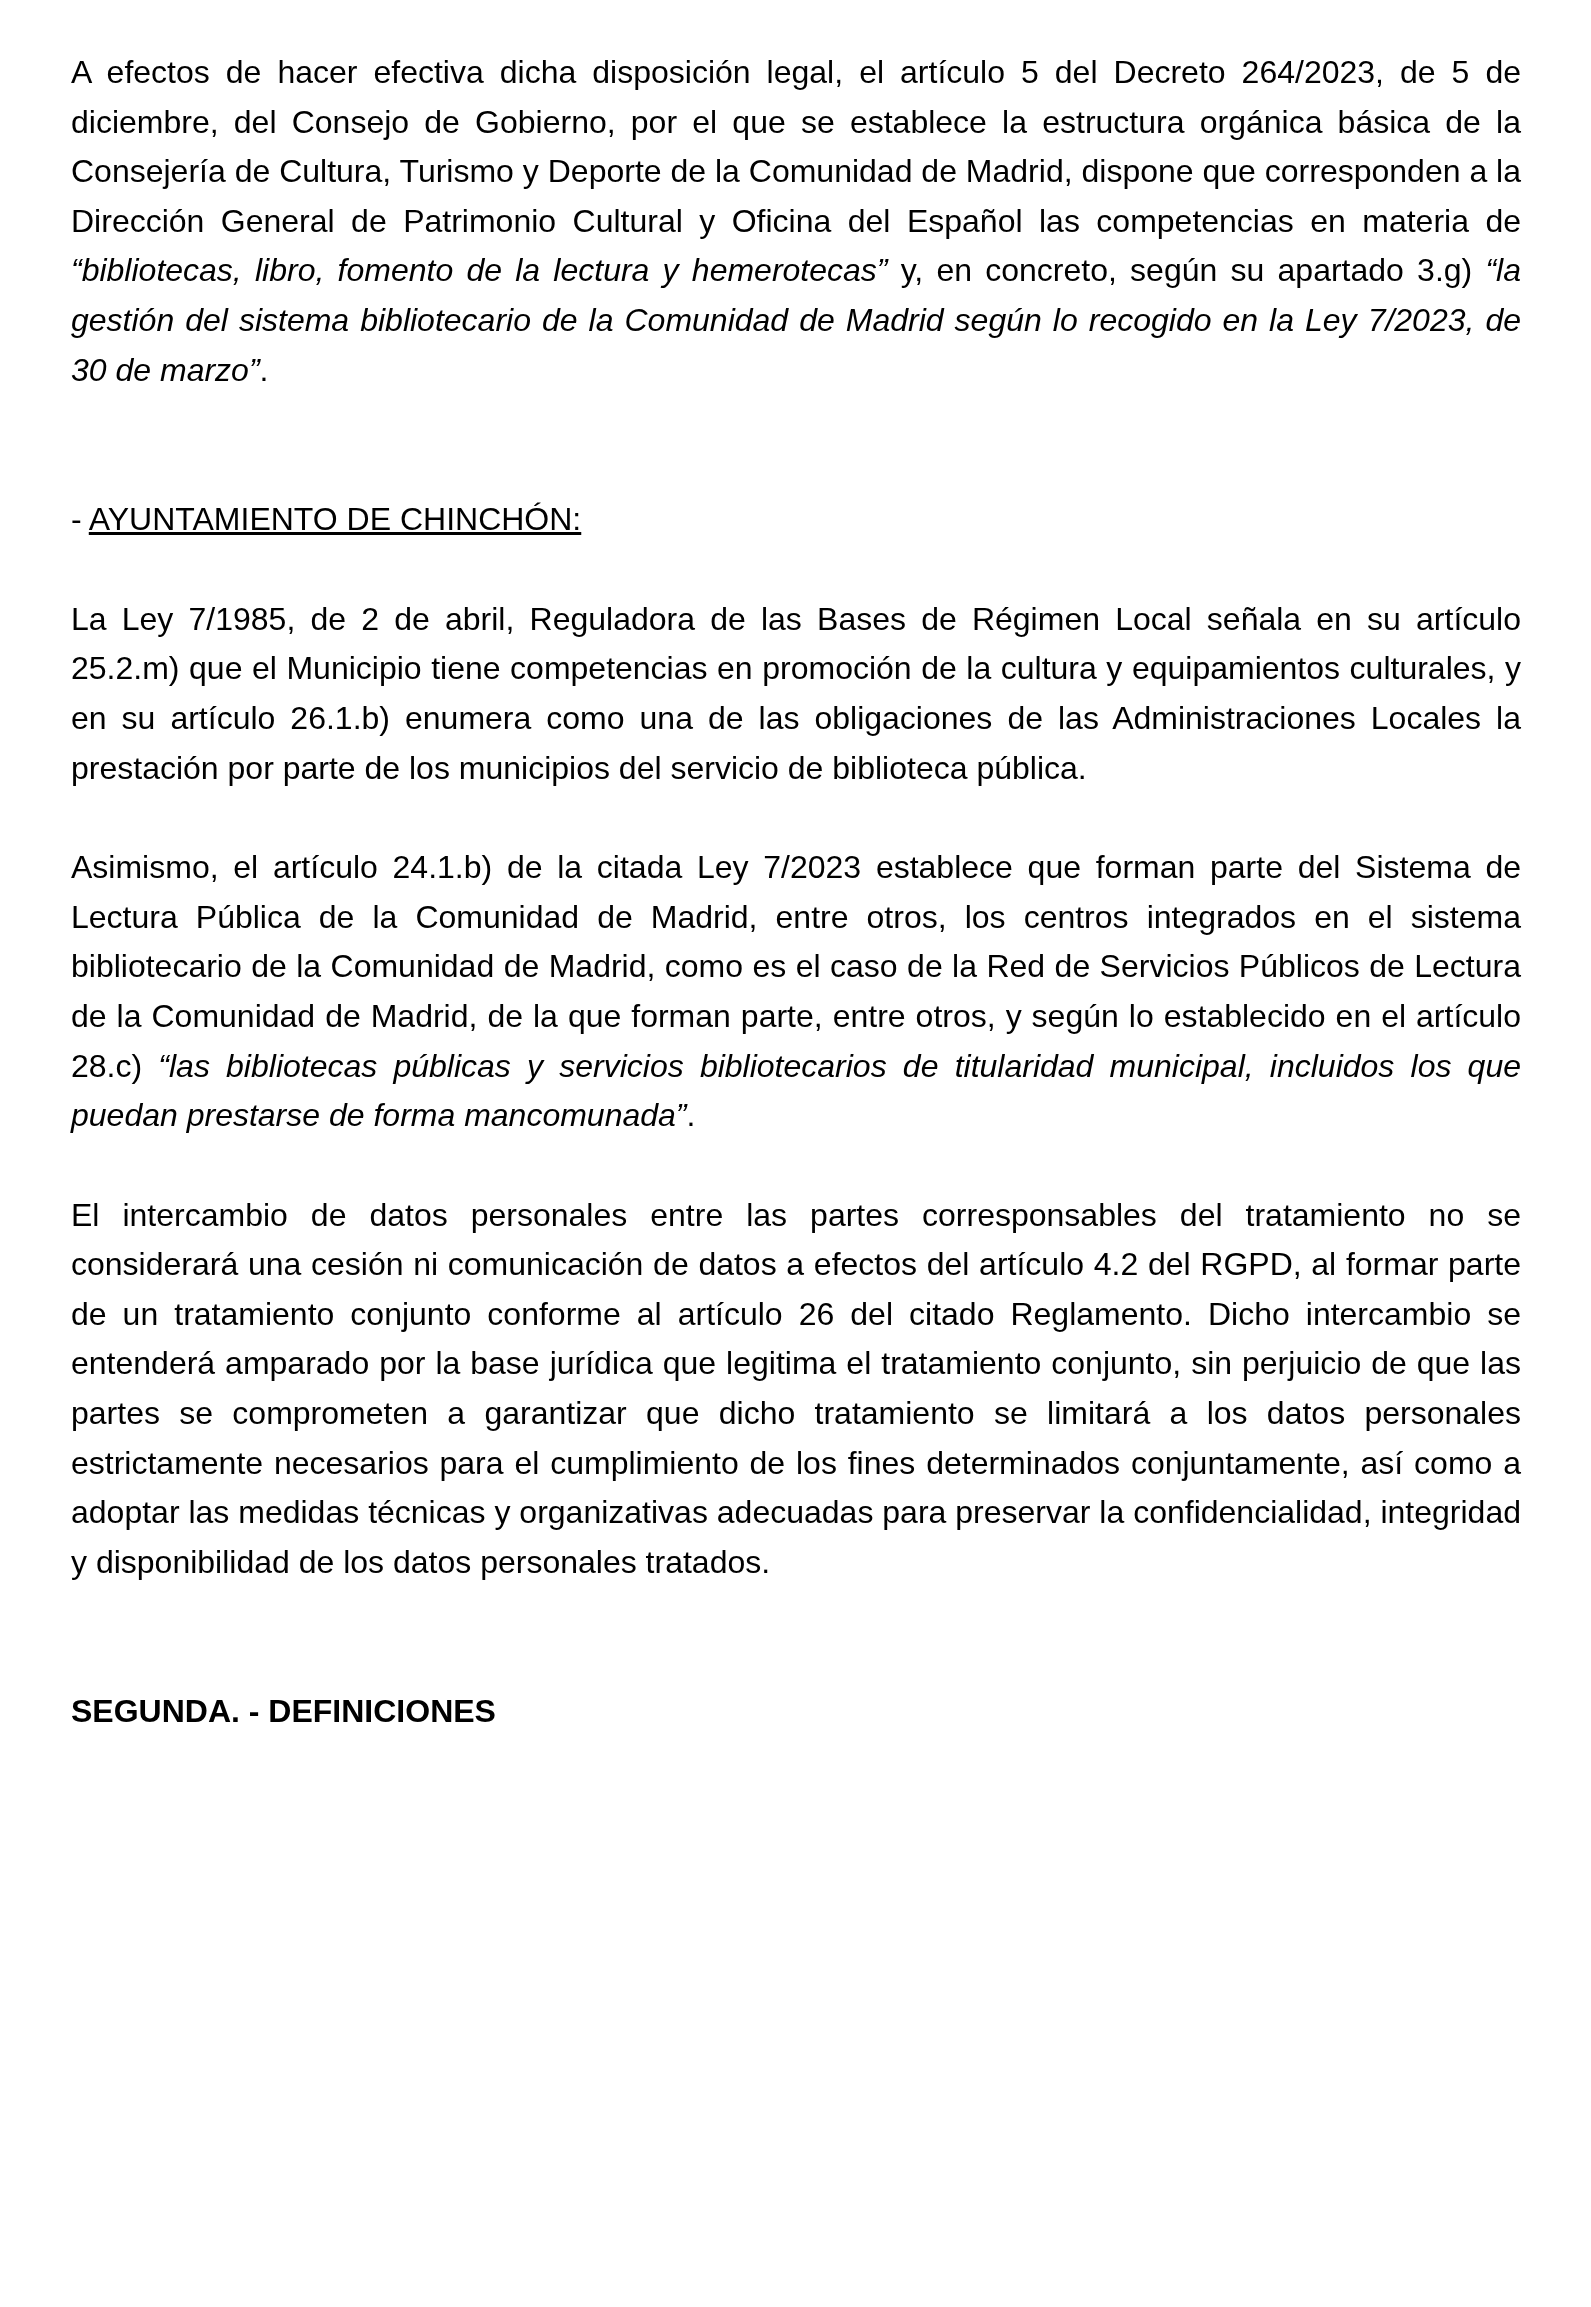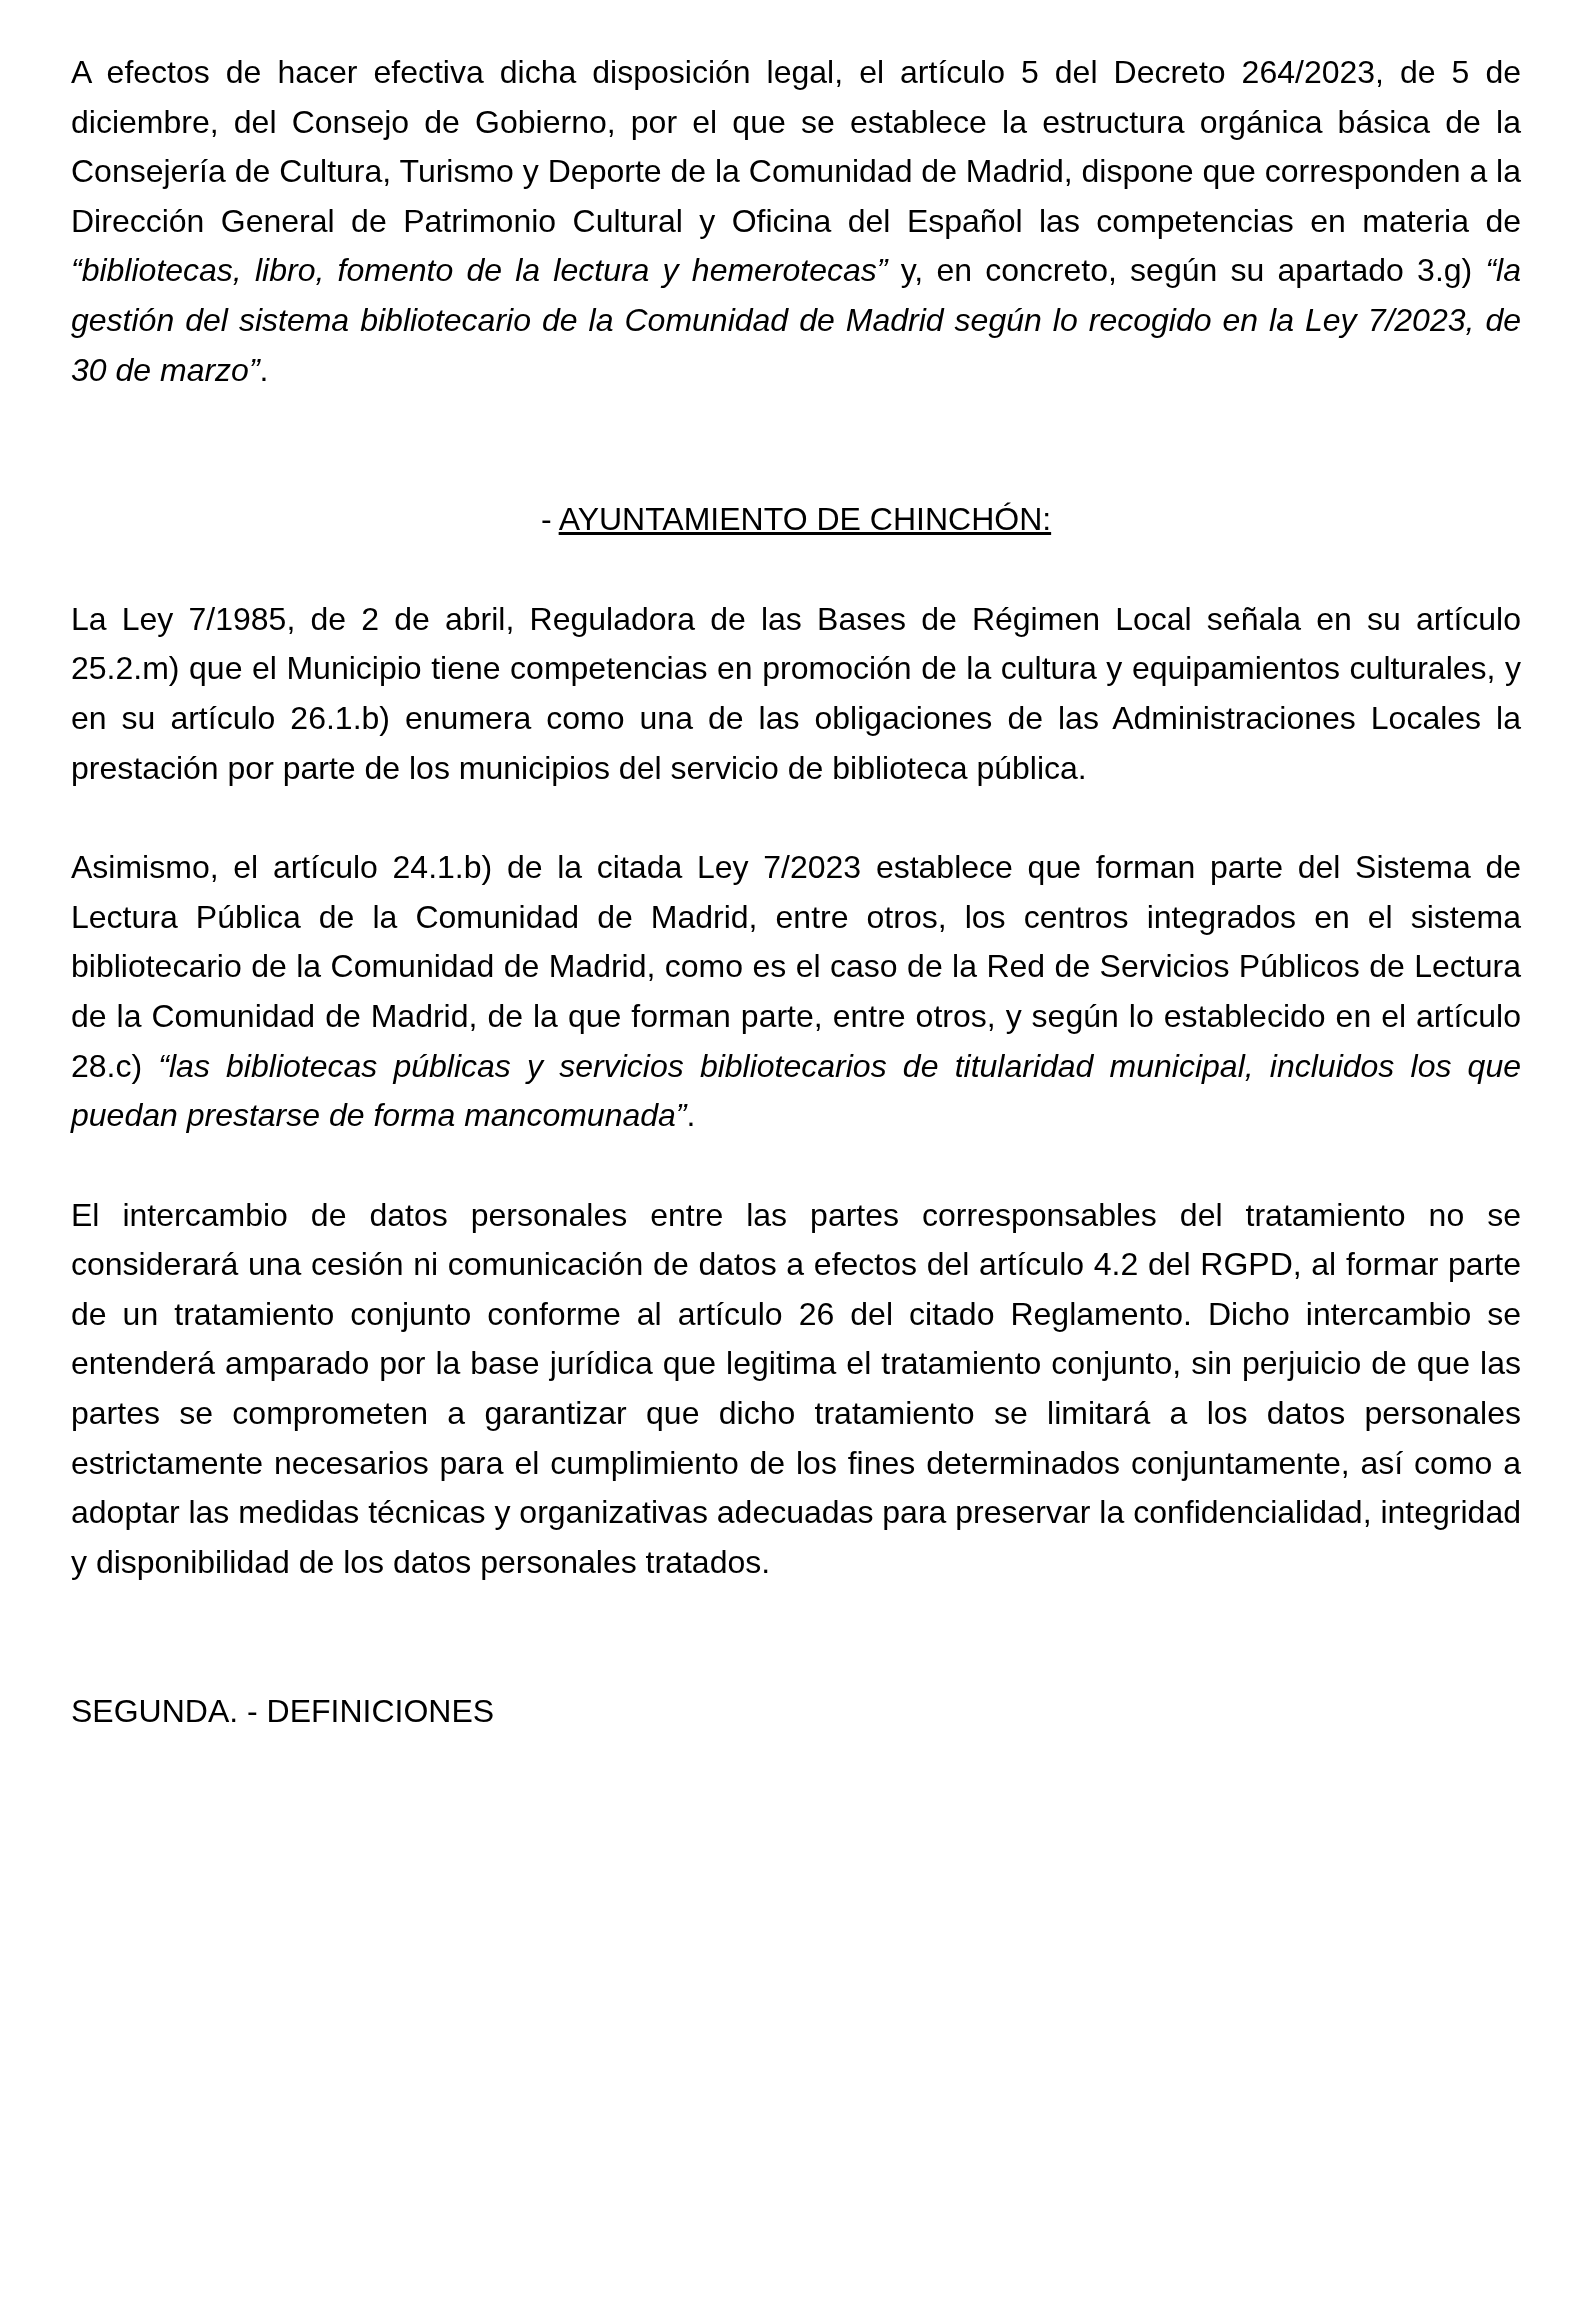--- a/index.html
+++ b/index.html
@@ -20,30 +20,30 @@
     overflow: hidden;
   }
   .block {
     margin: 0 0 50px 0;
   }
   .paragraph {
     text-align: justify;
   }
   .heading-underlined {
     margin-top: 100px;
-    text-align: center;
+    text-align: left;
   }
   .heading-bold {
     margin-top: 100px;
     text-align: left;
     font-weight: bold;
   }
   .run-italic { font-style: italic; }
   .run-underline { text-decoration: underline; }
-  .run-bold { font-weight: normal; text-align: center; }
+  .run-bold { font-weight: bold; text-align: center; }
 </style>
 </head>
 <body>
 
 <div class="page">
   <div id="doc-body">
       <div class="block paragraph"><span>A efectos de hacer efectiva dicha disposición legal, el artículo 5 del Decreto 264/2023, de 5 de diciembre, del Consejo de Gobierno, por el que se establece la estructura orgánica básica de la Consejería de Cultura, Turismo y Deporte de la Comunidad de Madrid, dispone que corresponden a la Dirección General de Patrimonio Cultural y Oficina del Español las competencias en materia de </span><span class="run-italic">“bibliotecas, libro, fomento de la lectura y hemerotecas”</span><span> y, en concreto, según su apartado 3.g) </span><span class="run-italic">“la gestión del sistema bibliotecario de la Comunidad de Madrid según lo recogido en la Ley 7/2023, de 30 de marzo”</span><span>.</span></div>
       <div class="block heading-underlined"><span>- </span><span class="run-underline">AYUNTAMIENTO DE CHINCHÓN:</span></div>
       <div class="block paragraph"><span>La Ley 7/1985, de 2 de abril, Reguladora de las Bases de Régimen Local señala en su artículo 25.2.m) que el Municipio tiene competencias en promoción de la cultura y equipamientos culturales, y en su artículo 26.1.b) enumera como una de las obligaciones de las Administraciones Locales la prestación por parte de los municipios del servicio de biblioteca pública.</span></div>
       <div class="block paragraph"><span>Asimismo, el artículo 24.1.b) de la citada Ley 7/2023 establece que forman parte del Sistema de Lectura Pública de la Comunidad de Madrid, entre otros, los centros integrados en el sistema bibliotecario de la Comunidad de Madrid, como es el caso de la Red de Servicios Públicos de Lectura de la Comunidad de Madrid, de la que forman parte, entre otros, y según lo establecido en el artículo 28.c) </span><span class="run-italic">“las bibliotecas públicas y servicios bibliotecarios de titularidad municipal, incluidos los que puedan prestarse de forma mancomunada”</span><span>.</span></div>

